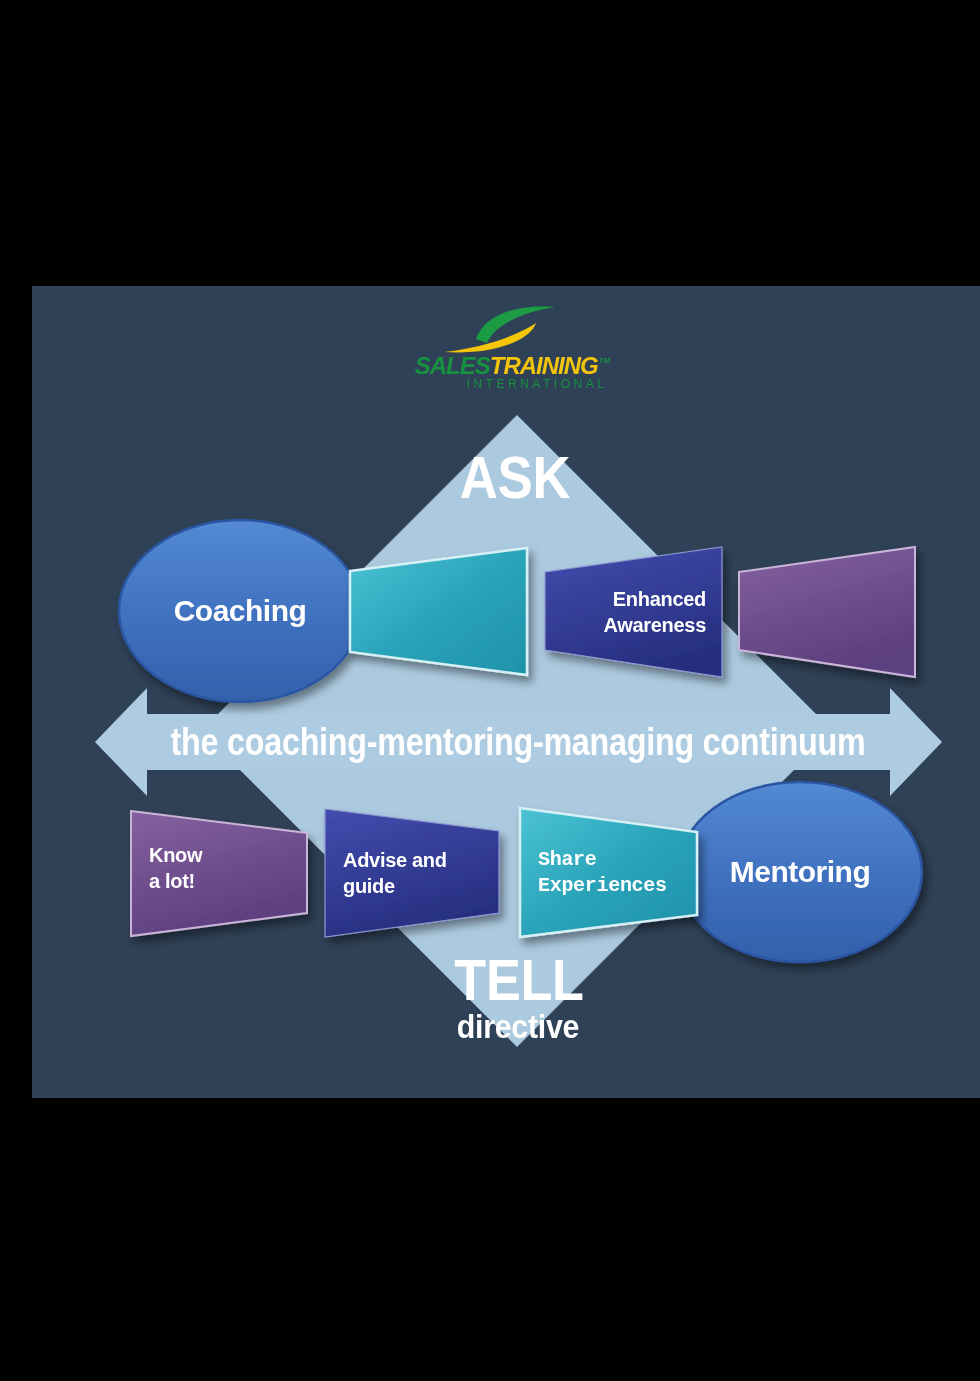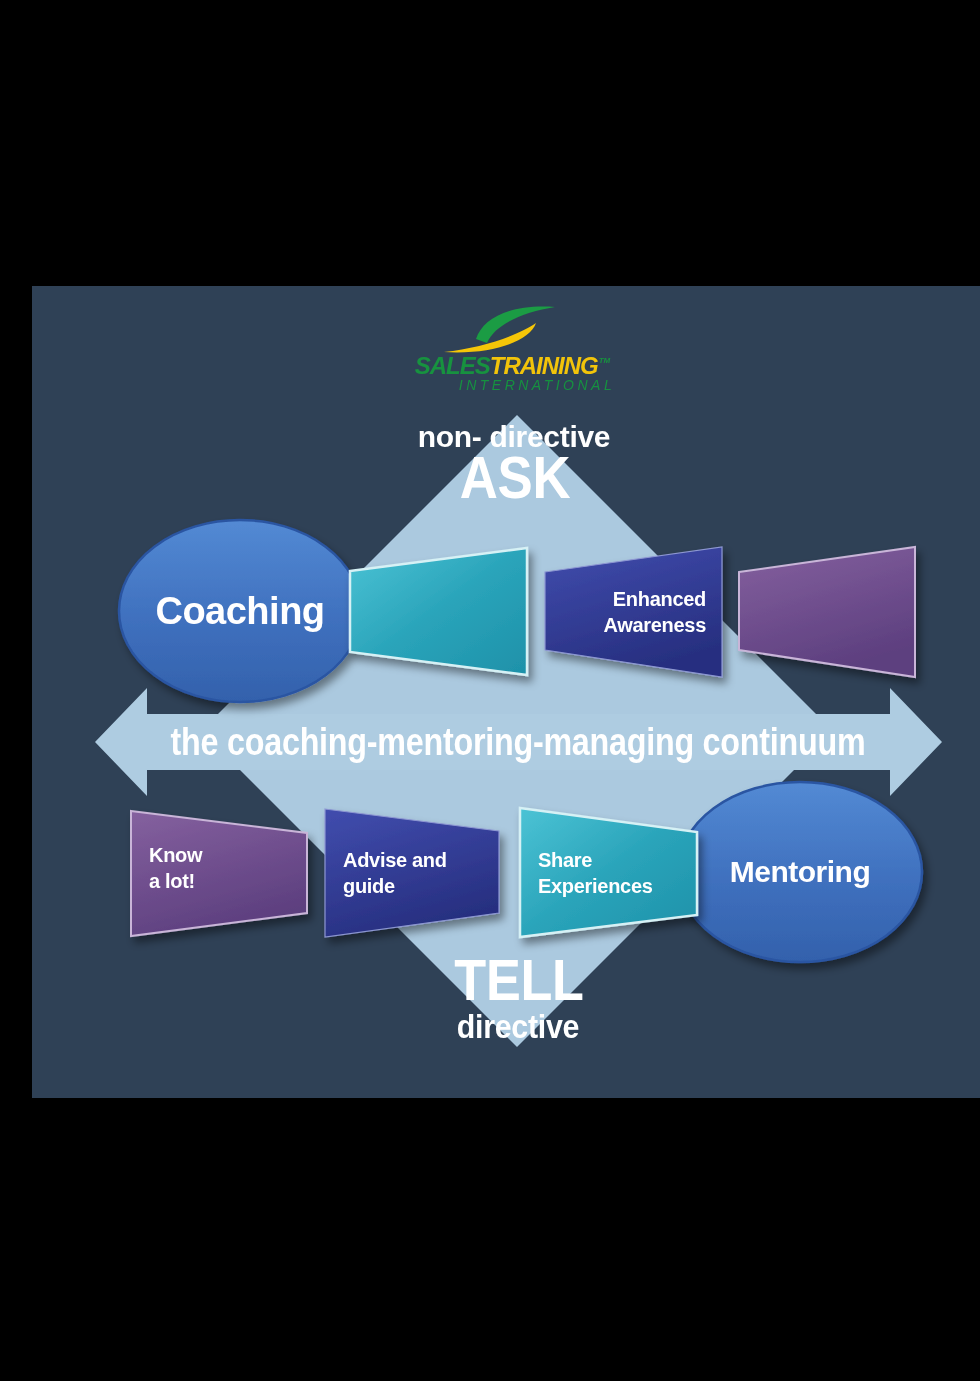--- a/index.html
+++ b/index.html
@@ -24,21 +24,21 @@
   }
   .logo-line{
     position:absolute;left:480px;top:66px;transform:translateX(-50%);
     font-style:italic;font-weight:bold;font-size:24px;letter-spacing:-1px;white-space:nowrap;
   }
   .lg-sales{color:#17923f;}
   .lg-training{color:#f2c40a;}
   .lg-tm{color:#17923f;font-size:8px;letter-spacing:0;position:relative;top:-11px;left:1px;}
   .lg-intl{
     position:absolute;left:505px;top:91px;transform:translateX(-50%);
-    color:#169140;font-style:italic;font-size:14px;letter-spacing:3.5px;white-space:nowrap;text-align:center;
+    color:#169140;font-size:12px;letter-spacing:3.5px;white-space:nowrap;text-align:center;
   }
 </style>
 </head>
 <body>
 
 <div class="stage">
   <div class="content">
 
     <svg width="980" height="812" viewBox="0 0 980 812">
       <defs>
@@ -80,34 +80,33 @@
       <polygon points="293,523 467,545 467,627 293,651" fill="url(#gradIndigo)" stroke="#8d97d2" stroke-width="1.2" filter="url(#shadow)"></polygon>
       <polygon points="488,522 665,546 665,629 488,651" fill="url(#gradTeal)" stroke="#d6f1f5" stroke-width="2.5" filter="url(#shadow)"></polygon>
 
       <path d="M 444 53 C 451 32 478 18 523 21 C 492 26 463 38 455 57 Z" fill="#1b9c44"></path>
       <path d="M 412 66 C 450 62 487 49 504 37 C 498 55 461 69 412 66 Z" fill="#f5c608"></path>
     </svg>
 
     <div class="logo-line"><span class="lg-sales">SALES</span><span class="lg-training">TRAINING</span><span class="lg-tm">TM</span></div>
     <div class="lg-intl">INTERNATIONAL</div>
 
-    <div class="ctr" style="left:482px;top:151px;font-size:30px;">non- directive</div>
     <div class="ctr" style="left:483px;top:191px;font-size:60px;transform:translate(-50%,-50%) scaleX(0.88);">ASK</div>
     <div class="ctr" style="left:487px;top:693px;font-size:58px;transform:translate(-50%,-50%) scaleX(0.9);">TELL</div>
     <div class="ctr" style="left:486px;top:741px;font-size:33px;transform:translate(-50%,-50%) scaleX(0.92);">directive</div>
 
     <div class="ctr" style="left:486px;top:456px;font-size:38px;transform:translate(-50%,-50%) scaleX(0.85);">the coaching-mentoring-managing continuum</div>
 
-    <div class="ctr" style="left:208px;top:325px;font-size:38px;letter-spacing:-0.5px;">Coaching</div>
+    <div class="ctr" style="left:208px;top:325px;font-size:30px;letter-spacing:-0.5px;">Coaching</div>
     <div class="ctr" style="left:768px;top:586px;font-size:30px;letter-spacing:-0.5px;">Mentoring</div>
 
     <div class="lbl ra" style="left:513px;top:261px;width:177px;height:130px;padding-left:43px;">Enhanced
 Awareness</div>
 
     <div class="lbl la" style="left:99px;top:519px;width:176px;height:125px;">Know
 a lot!</div>
     <div class="lbl la" style="left:293px;top:523px;width:190px;height:128px;">Advise and
 guide</div>
-    <div class="lbl la" style="left:488px;top:522px;width:142px;height:129px;">Share
+    <div class="lbl la" style="left:488px;top:522px;width:142px;height:129px;font-family:Liberation Mono, monospace;">Share
 Experiences</div>
 
   </div>
 </div>
 
 </body></html>

